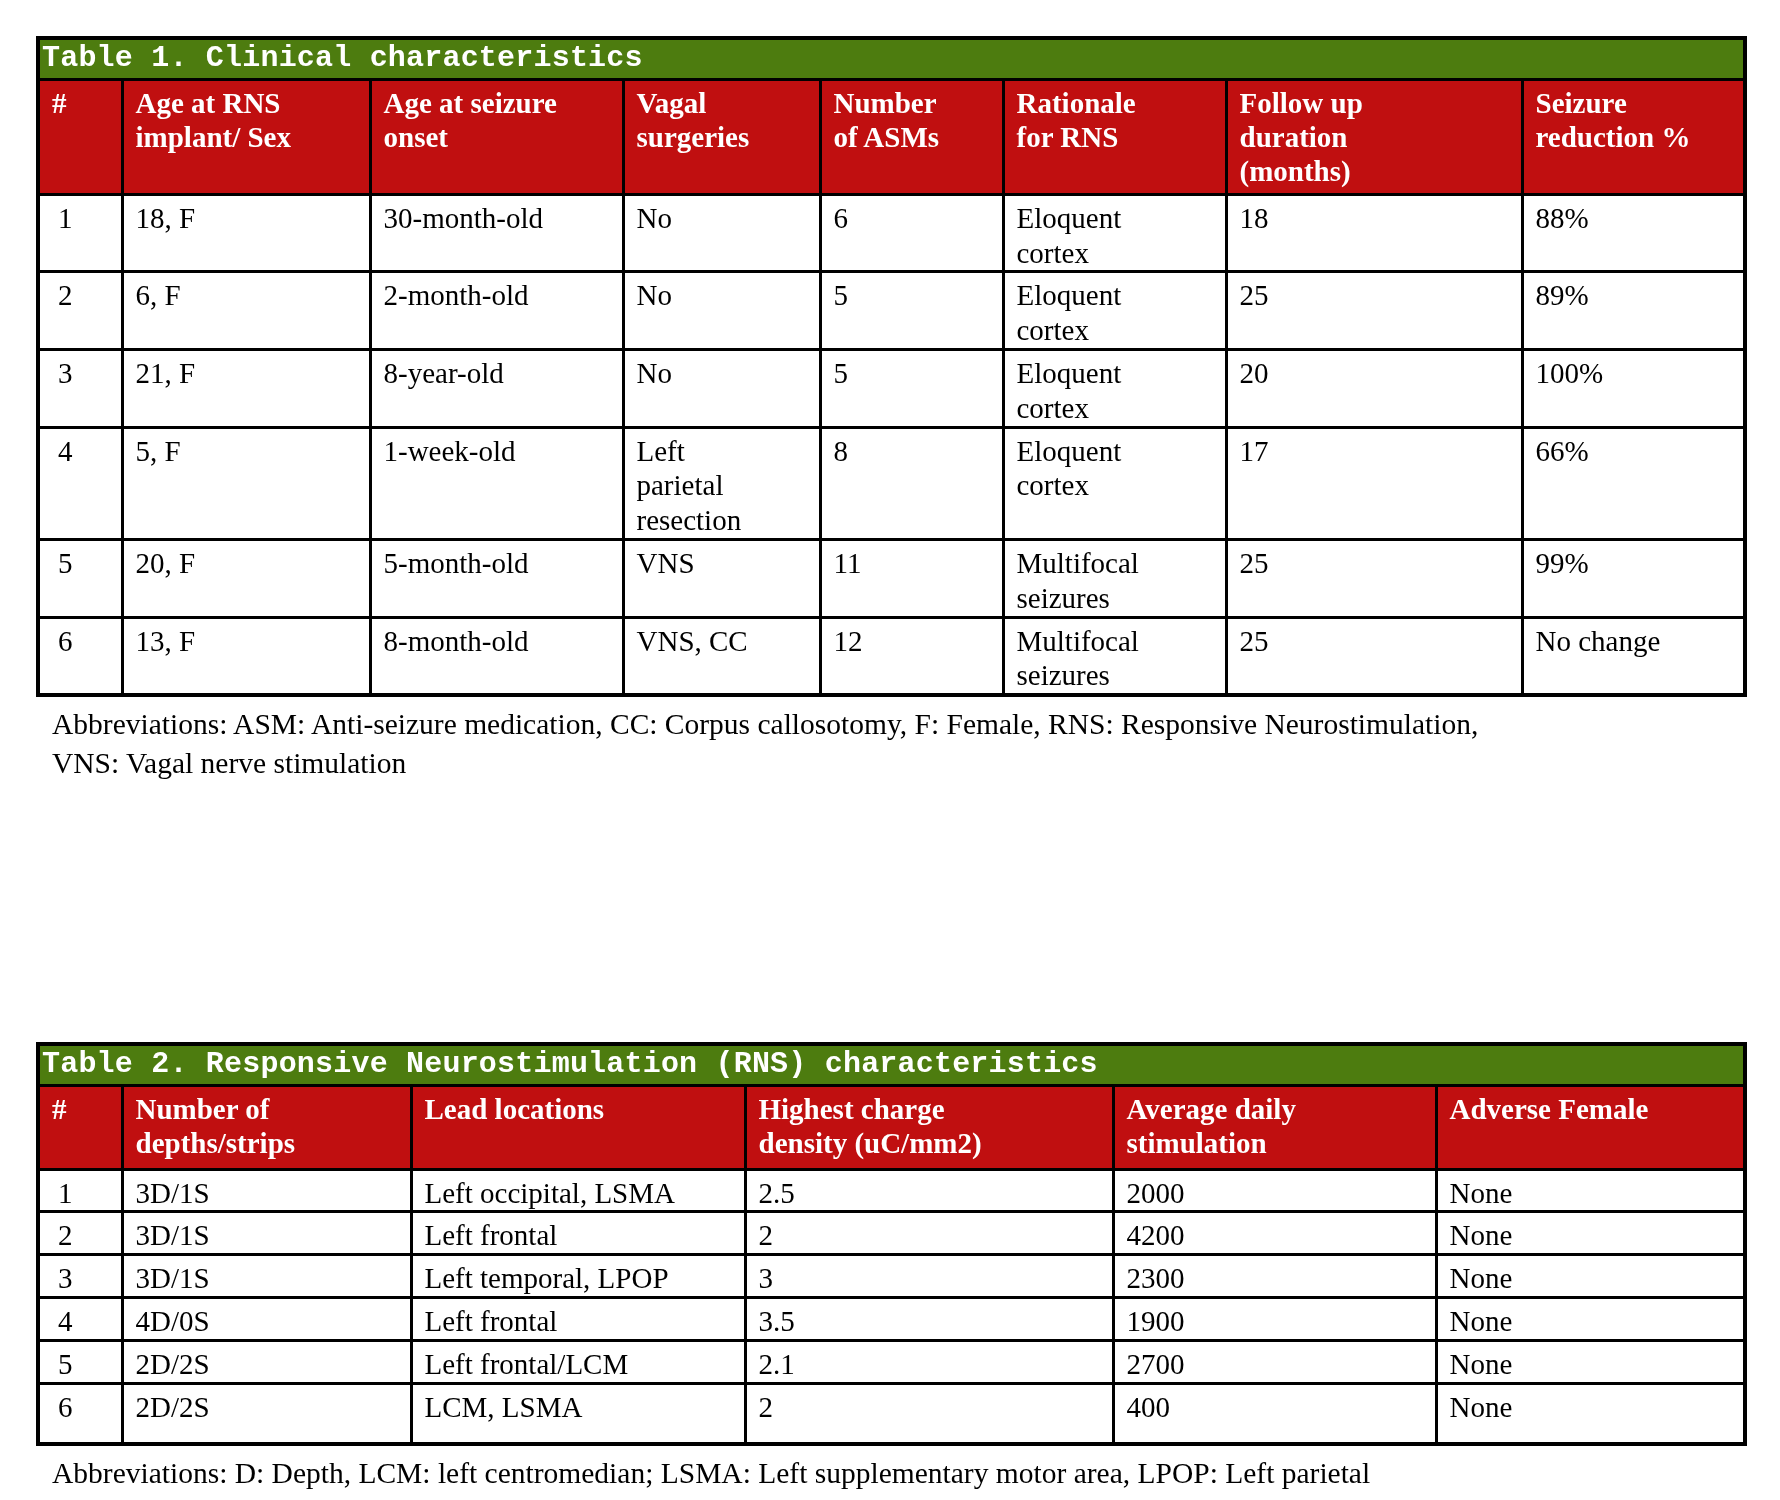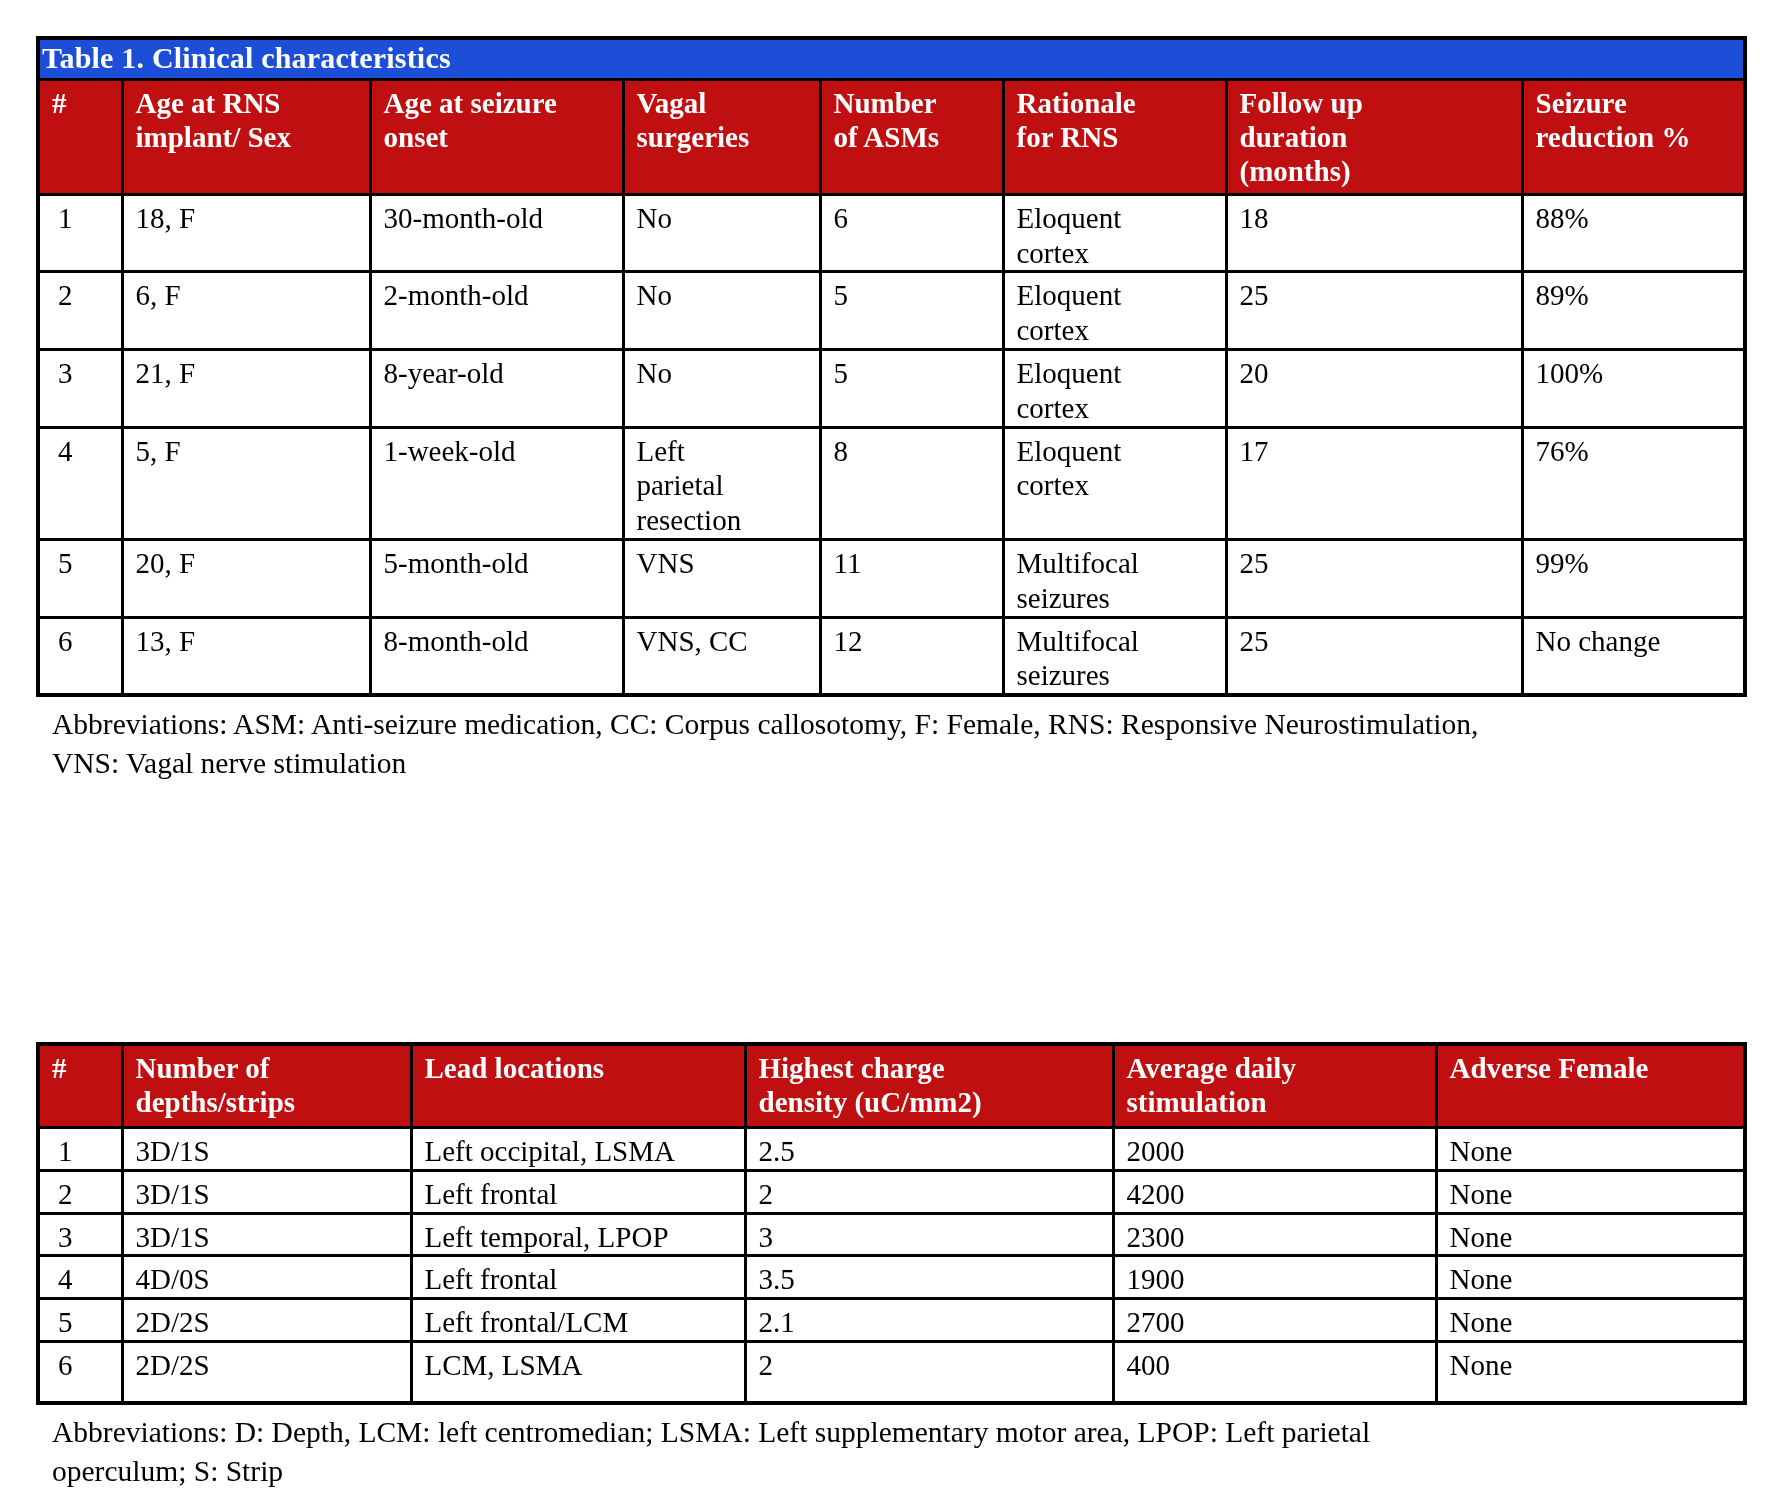--- a/index.html
+++ b/index.html
@@ -19,29 +19,30 @@
   }
   table.data-table th, table.data-table td {
     border: 3px solid #000000;
     vertical-align: top;
     text-align: left;
     white-space: pre-line;
     overflow: hidden;
     box-sizing: border-box;
   }
   th.title-cell {
-    background: #1d4ed8;
+    background: #4d7c0f;
     color: #ffffff;
     font-weight: 700;
     font-size: 30px;
     text-align: center;
     vertical-align: middle;
     padding: 1px 2px 3px 2px;
     white-space: normal;
     letter-spacing: 0.2px;
+    font-family: Liberation Mono, monospace;
   }
   th.col-hdr {
     background: #c00f10;
     color: #ffffff;
     font-weight: 700;
     font-size: 29px;
     line-height: 1.17;
     padding: 6px 8px 4px 12px;
   }
   td {
@@ -146,21 +147,21 @@
         <td class="num">4</td>
         <td>5, F</td>
         <td>1-week-old</td>
         <td>Left
 parietal
 resection</td>
         <td>8</td>
         <td>Eloquent
 cortex</td>
         <td>17</td>
-        <td>76%</td>
+        <td>66%</td>
       </tr>
       <tr class="h71">
         <td class="num">5</td>
         <td>20, F</td>
         <td>5-month-old</td>
         <td>VNS</td>
         <td>11</td>
         <td>Multifocal
 seizures</td>
         <td>25</td>
@@ -188,20 +189,23 @@
   <table class="data-table">
     <colgroup>
       <col style="width:84px">
         <col style="width:289px">
         <col style="width:334px">
       <col style="width:368px">
         <col style="width:323px">
         <col style="width:309px">
     </colgroup>
     <thead>
+      <tr class="h-title">
+        <th class="title-cell" colspan="6">Table 2. Responsive Neurostimulation (RNS) characteristics</th>
+      </tr>
       <tr class="h-hdr2">
         <th class="col-hdr">#</th>
         <th class="col-hdr">Number of
 depths/strips</th>
         <th class="col-hdr">Lead locations</th>
         <th class="col-hdr">Highest charge
 density (uC/mm2)</th>
         <th class="col-hdr">Average daily
 stimulation</th>
         <th class="col-hdr">Adverse Female</th>

